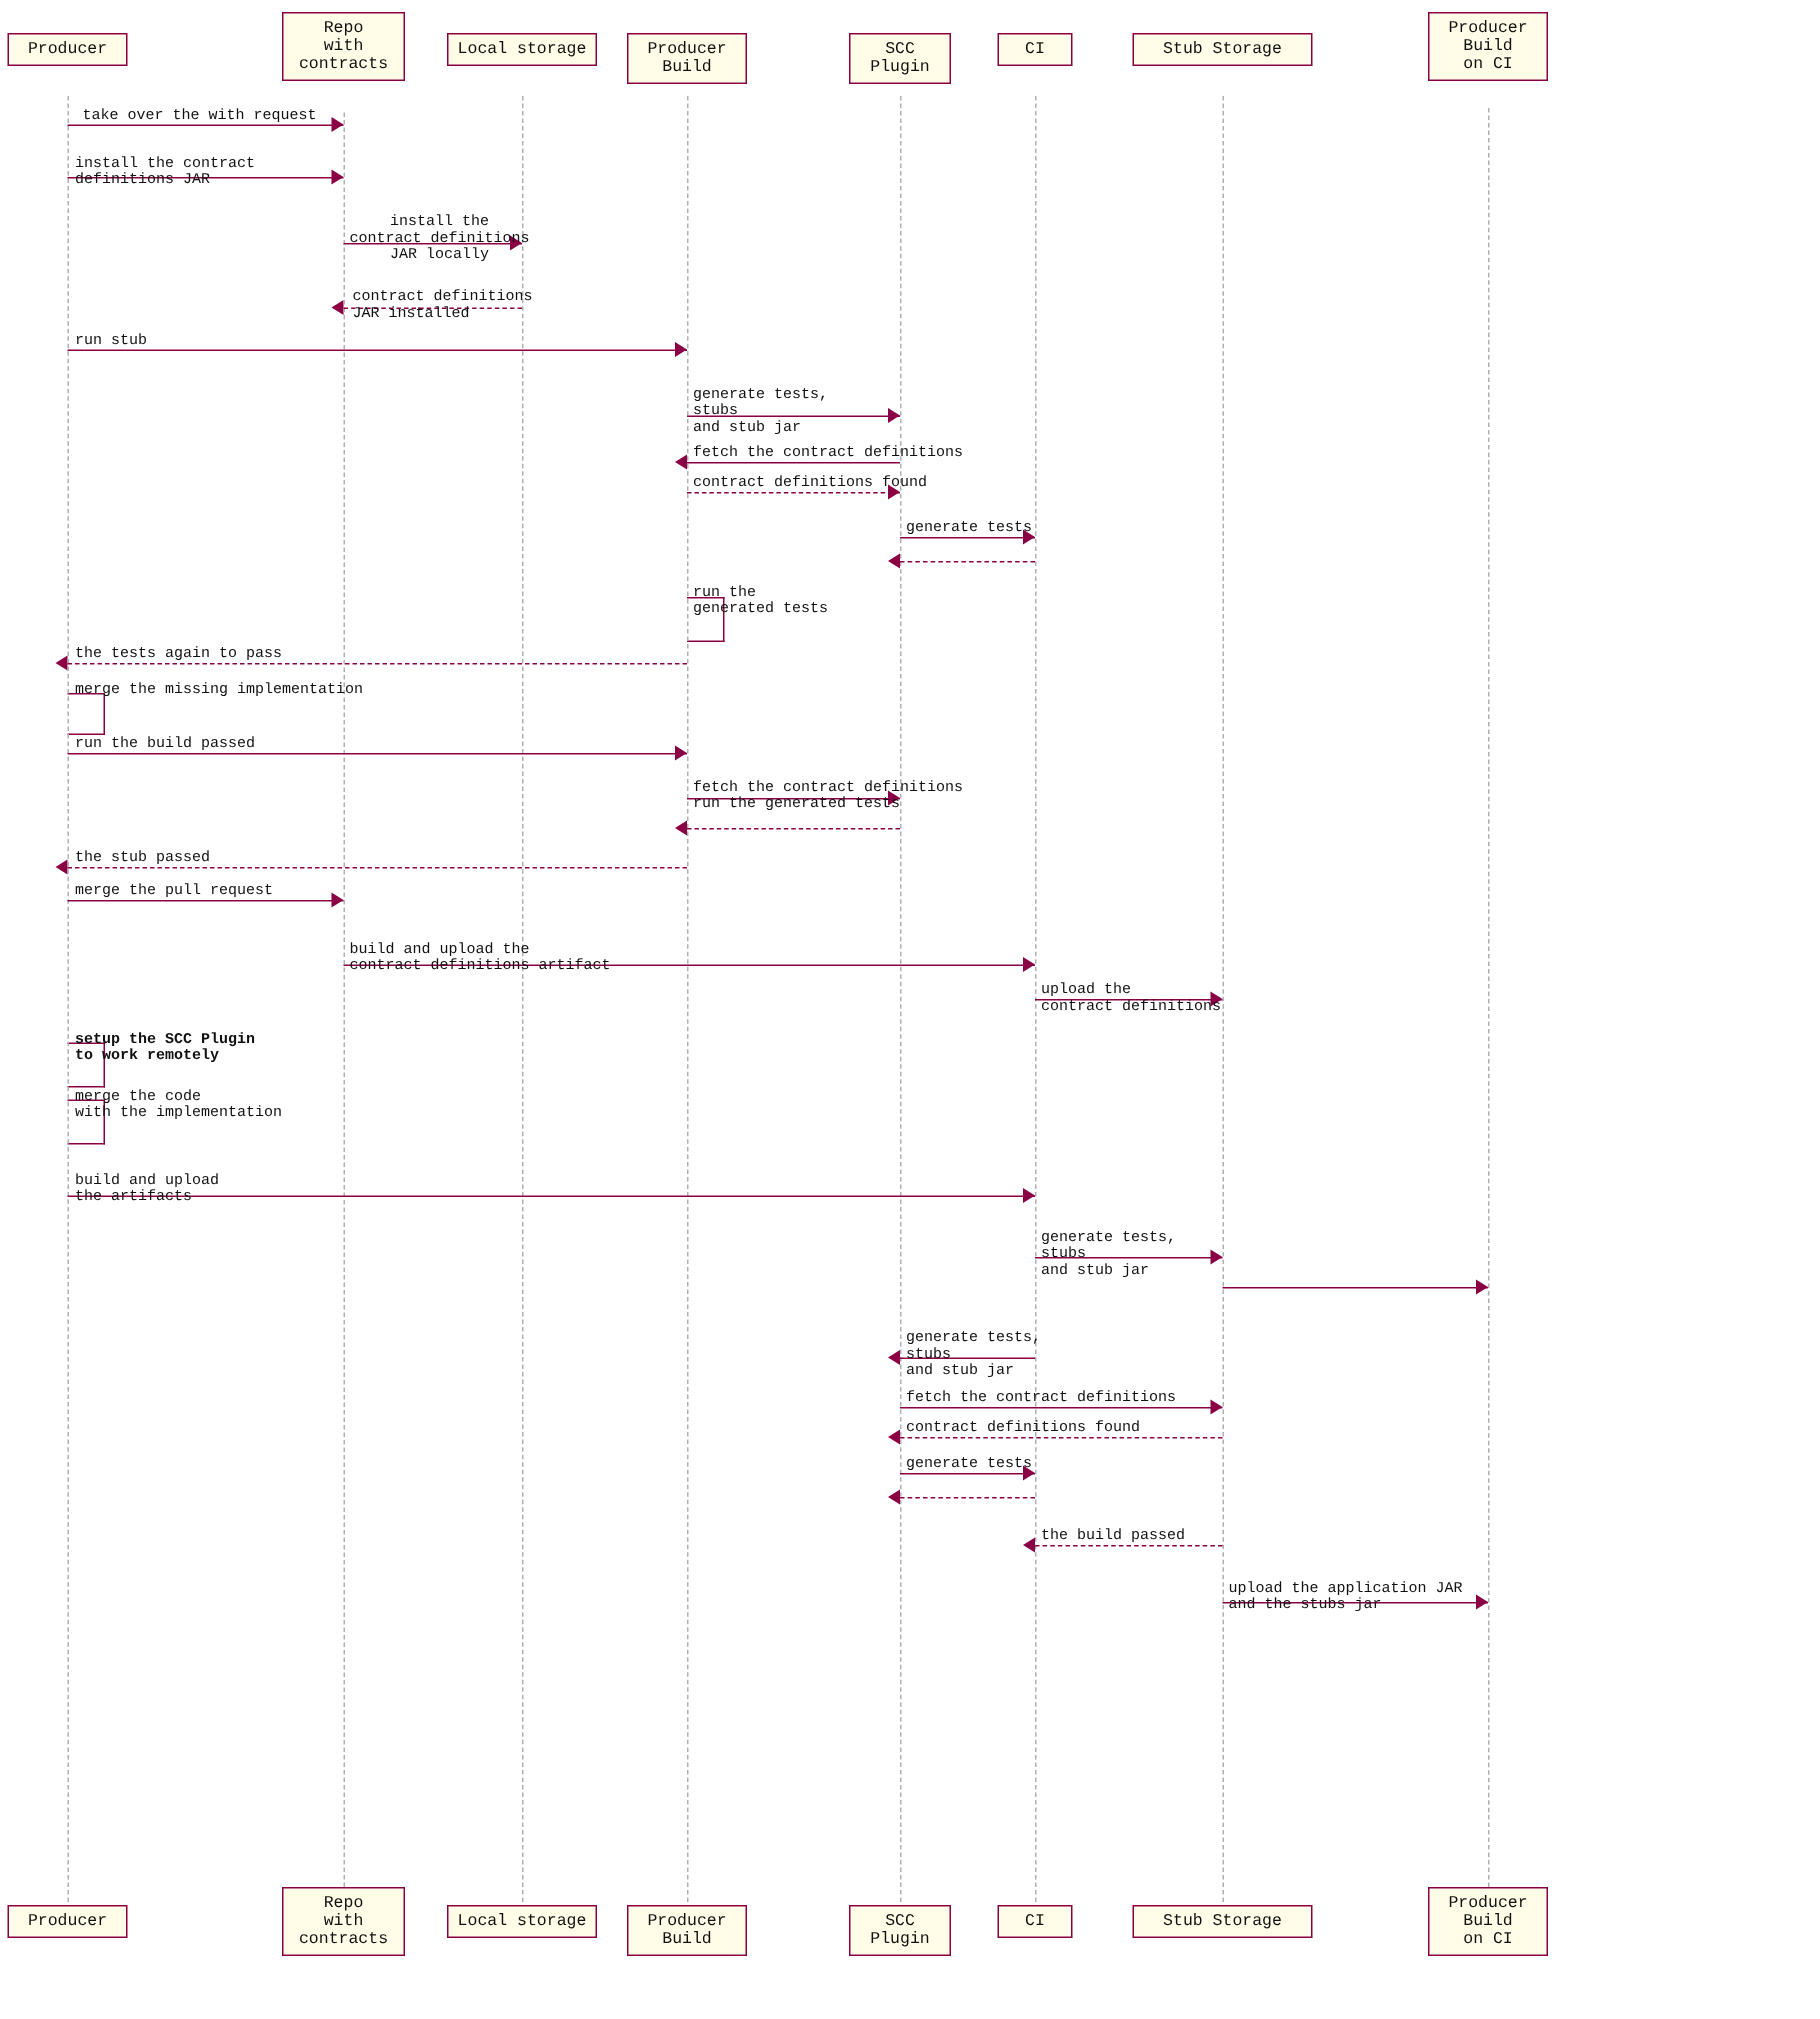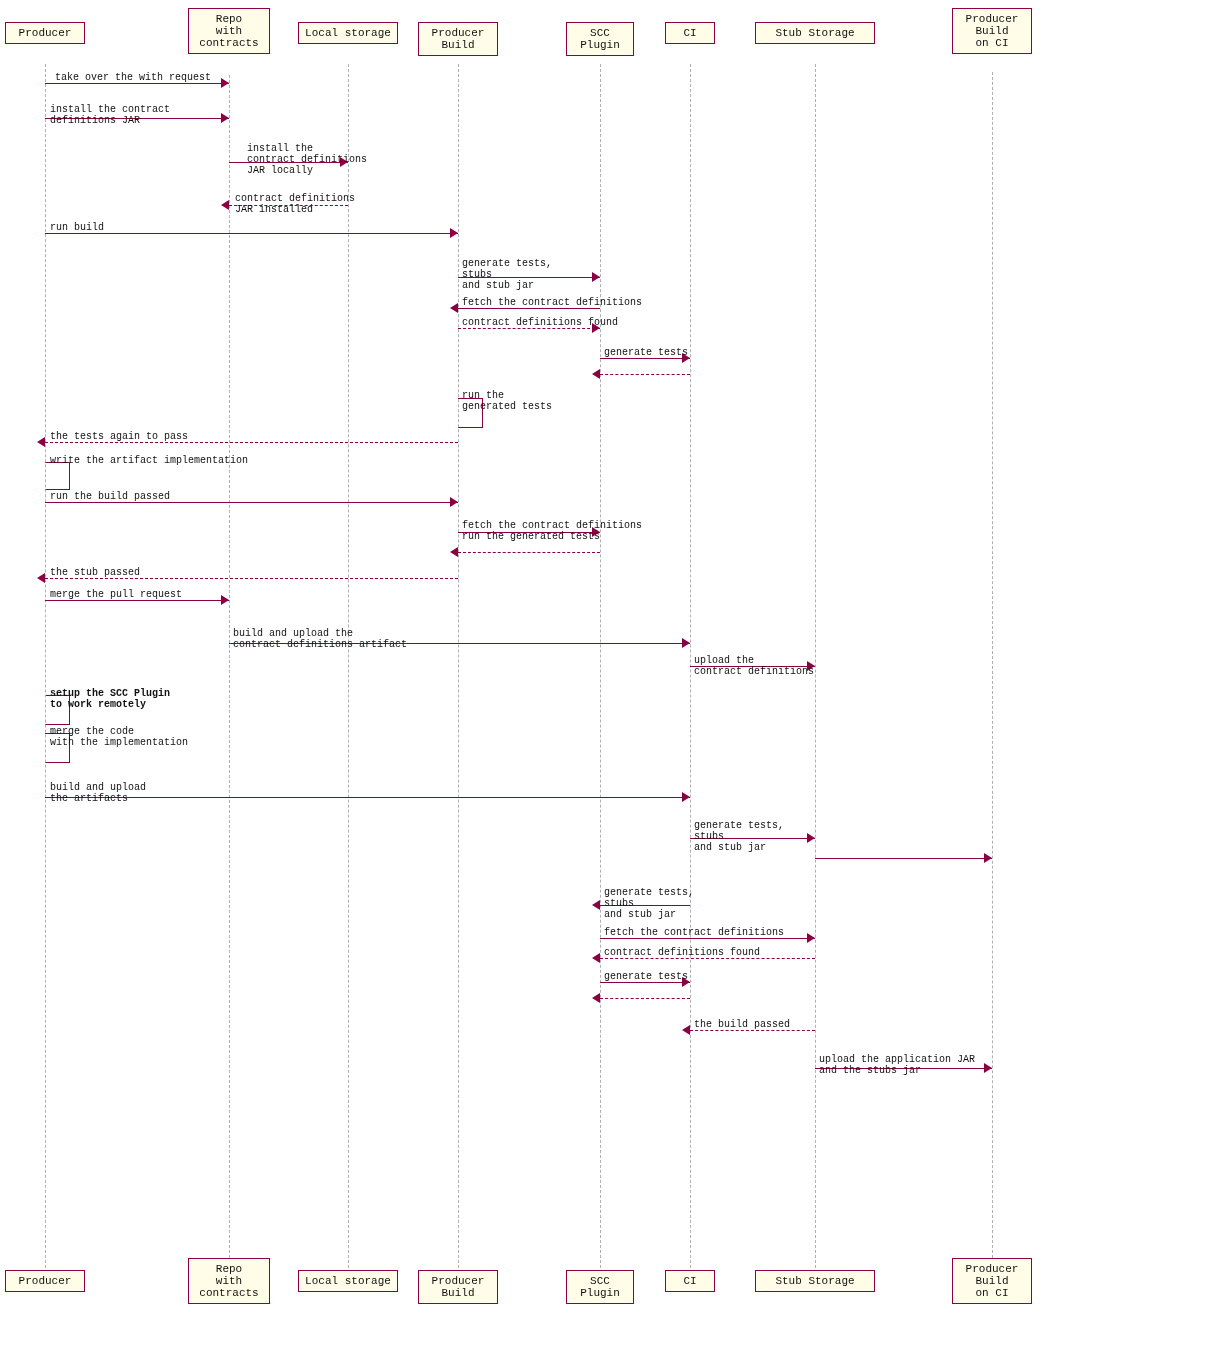--- a/index.html
+++ b/index.html
@@ -106,29 +106,29 @@
   <div class="message-line" style="left:45px; top:83px; width:184px;"></div>
   <div class="arrow-head-right" style="left:221px; top:78px;"></div>
   <div class="message-label" style="left:55px; top:72px;">take over the with request</div>
 
   <div class="message-line" style="left:45px; top:118px; width:184px;"></div>
   <div class="arrow-head-right" style="left:221px; top:113px;"></div>
   <div class="message-label" style="left:50px; top:104px;">install the contract<br>definitions JAR</div>
 
   <div class="message-line" style="left:229px; top:162px; width:119px;"></div>
   <div class="arrow-head-right" style="left:340px; top:157px;"></div>
-  <div class="message-label" style="left:247px; top:143px;">install the<br>contract definitions<br>JAR locally</div>
+  <div class="message-label" style="left:233px; top:143px;text-align:center;">install the<br>contract definitions<br>JAR locally</div>
 
   <div class="message-line dashed" style="left:229px; top:205px; width:119px;"></div>
   <div class="arrow-head-left" style="left:221px; top:200px;"></div>
   <div class="message-label" style="left:235px; top:193px;">contract definitions<br>JAR installed</div>
 
   <div class="message-line" style="left:45px; top:233px; width:413px;"></div>
   <div class="arrow-head-right" style="left:450px; top:228px;"></div>
-  <div class="message-label" style="left:50px; top:222px;">run build</div>
+  <div class="message-label" style="left:50px; top:222px;">run stub</div>
 
   <div class="message-line" style="left:458px; top:277px; width:142px;"></div>
   <div class="arrow-head-right" style="left:592px; top:272px;"></div>
   <div class="message-label" style="left:462px; top:258px;">generate tests,<br>stubs<br>and stub jar</div>
 
   <div class="message-line" style="left:458px; top:308px; width:142px;"></div>
   <div class="arrow-head-left" style="left:450px; top:303px;"></div>
   <div class="message-label" style="left:462px; top:297px;">fetch the contract definitions</div>
 
   <div class="message-line dashed" style="left:458px; top:328px; width:142px;"></div>
@@ -143,21 +143,21 @@
   <div class="arrow-head-left" style="left:592px; top:369px;"></div>
 
   <div style="position:absolute; left:458px; top:398px; width:25px; height:30px; border:1.5px solid #8B0045; border-left:none;"></div>
   <div class="message-label" style="left:462px; top:390px;">run the<br>generated tests</div>
 
   <div class="message-line dashed" style="left:45px; top:442px; width:413px;"></div>
   <div class="arrow-head-left" style="left:37px; top:437px;"></div>
   <div class="message-label" style="left:50px; top:431px;">the tests again to pass</div>
 
   <div style="position:absolute; left:45px; top:462px; width:25px; height:28px; border:1.5px solid #8B0045; border-left:none;"></div>
-  <div class="message-label" style="left:50px; top:455px;">write the artifact implementation</div>
+  <div class="message-label" style="left:50px; top:455px;">merge the missing implementation</div>
 
   <div class="message-line" style="left:45px; top:502px; width:413px;"></div>
   <div class="arrow-head-right" style="left:450px; top:497px;"></div>
   <div class="message-label" style="left:50px; top:491px;">run the build passed</div>
 
   <div class="message-line" style="left:458px; top:532px; width:142px;"></div>
   <div class="arrow-head-right" style="left:592px; top:527px;"></div>
   <div class="message-label" style="left:462px; top:520px;">fetch the contract definitions<br>run the generated tests</div>
 
   <div class="message-line dashed" style="left:458px; top:552px; width:142px;"></div>

